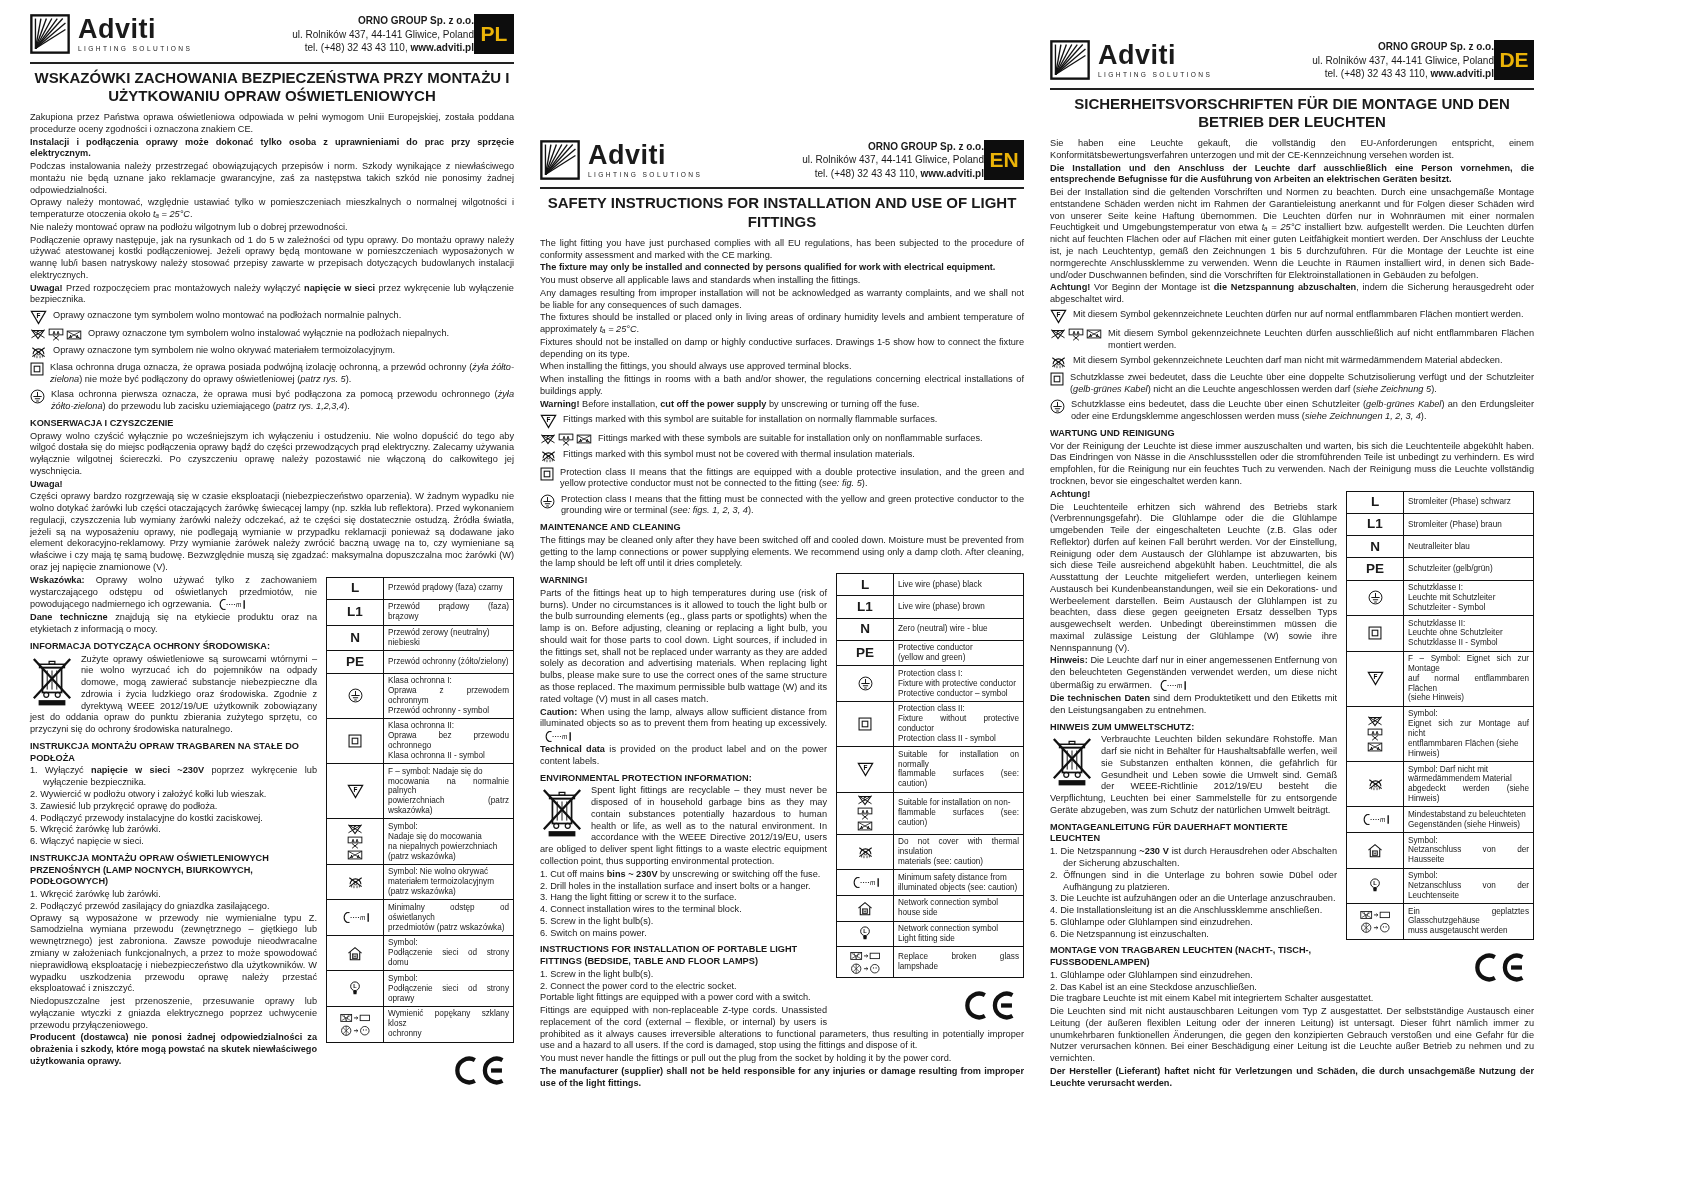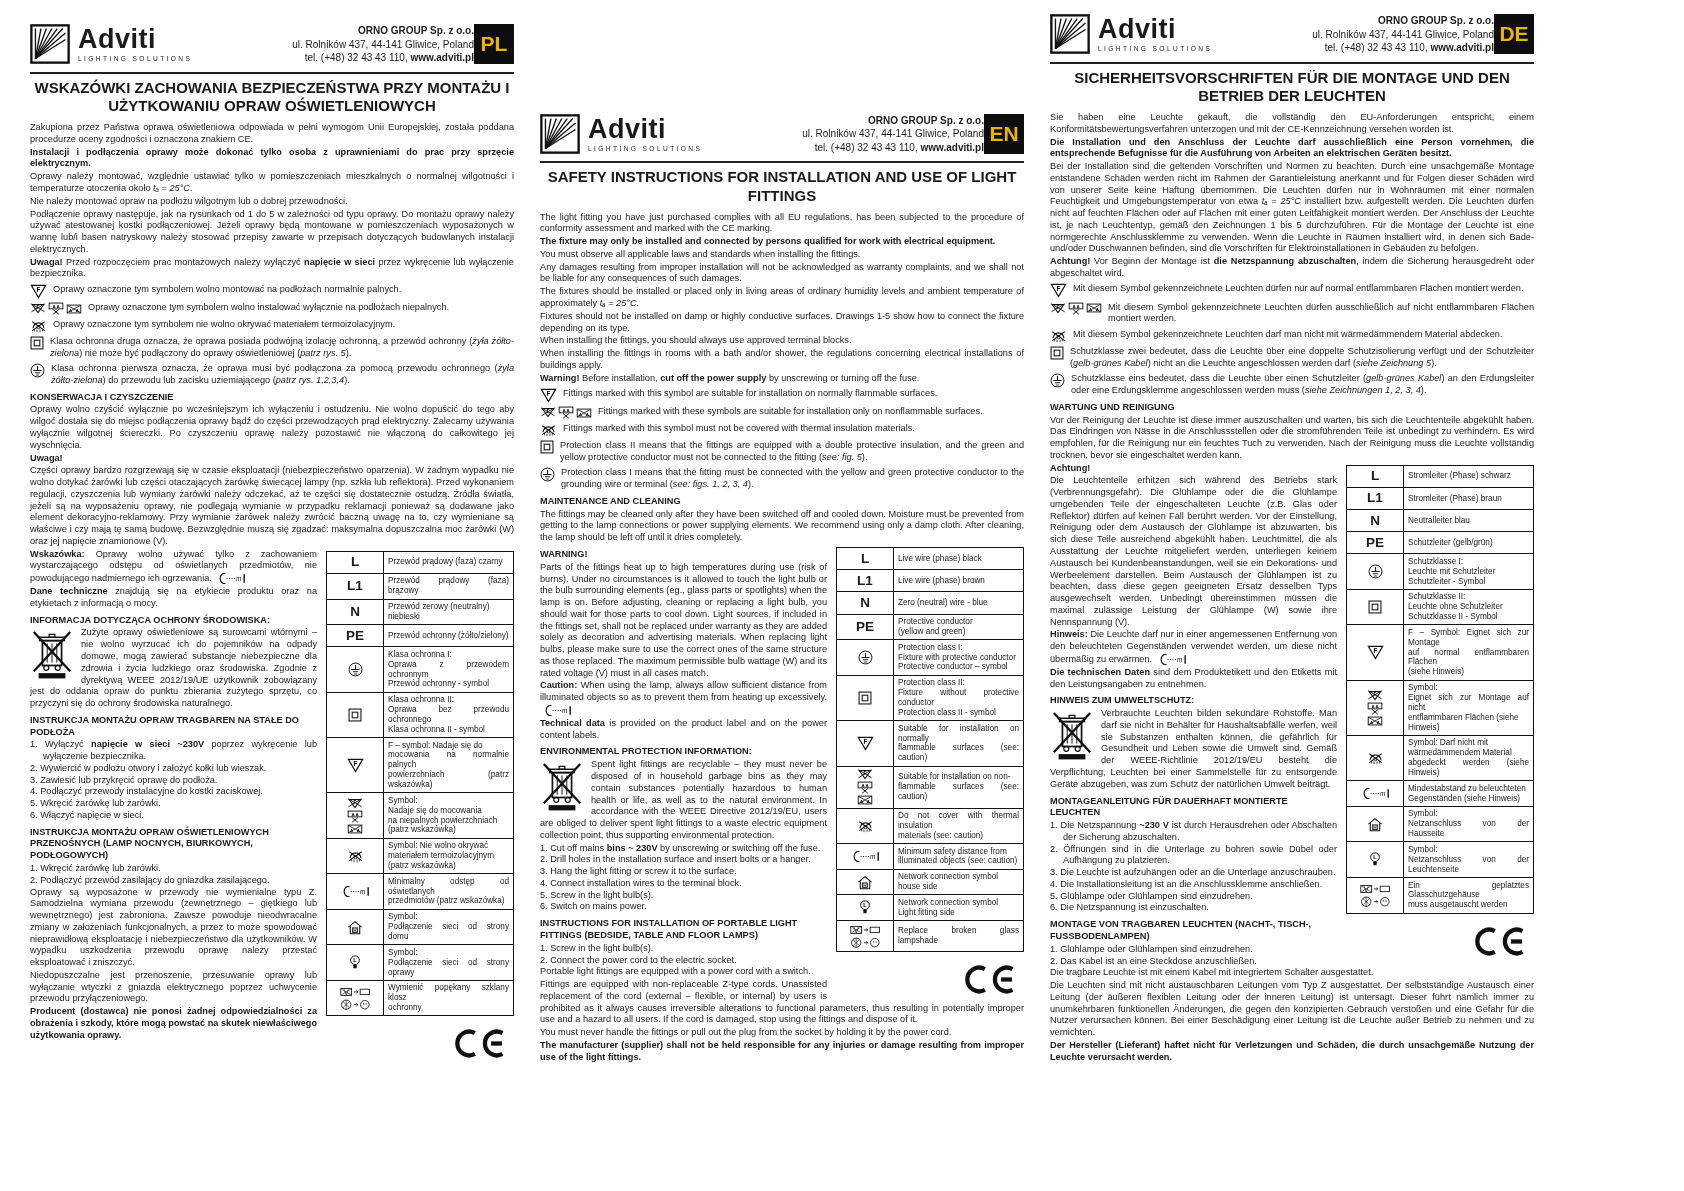--- a/index.html
+++ b/index.html
@@ -67,20 +67,21 @@
         <div>ul. Rolników 437, 44-141 Gliwice, Poland</div>
         <div class="ctel">tel. (+48) 32 43 43 110, <b>www.adviti.pl</b></div>
       </div>
       <div class="badge">PL</div>
     </header>
     <div class="rule"></div>
     <h2 class="title">WSKAZÓWKI ZACHOWANIA BEZPIECZEŃSTWA PRZY MONTAŻU I UŻYTKOWANIU OPRAW OŚWIETLENIOWYCH</h2>
     <div class="content">
           <p class="p">Zakupiona przez Państwa oprawa oświetleniowa odpowiada w pełni wymogom Unii Europejskiej, została poddana procedurze oceny zgodności i oznaczona znakiem CE.</p>
           <p class="p"><b>Instalacji i podłączenia oprawy może dokonać tylko osoba z uprawnieniami do prac przy sprzęcie elektrycznym.</b></p>
+          <p class="p">Podczas instalowania należy przestrzegać obowiązujących przepisów i norm. Szkody wynikające z niewłaściwego montażu nie będą uznane jako reklamacje gwarancyjne, zaś za następstwa takich szkód nie ponosimy żadnej odpowiedzialności.</p>
           <p class="p">Oprawy należy montować, względnie ustawiać tylko w pomieszczeniach mieszkalnych o normalnej wilgotności i temperaturze otoczenia około <i>tₐ = 25°C</i>.</p>
           <p class="p">Nie należy montować opraw na podłożu wilgotnym lub o dobrej przewodności.</p>
           <p class="p">Podłączenie oprawy następuje, jak na rysunkach od 1 do 5 w zależności od typu oprawy. Do montażu oprawy należy używać atestowanej kostki podłączeniowej. Jeżeli oprawy będą montowane w pomieszczeniach wyposażonych w wannę lub/i basen natryskowy należy stosować przepisy zawarte w przepisach dotyczących budowlanych instalacji elektrycznych.</p>
           <p class="p"><b>Uwaga!</b> Przed rozpoczęciem prac montażowych należy wyłączyć <b>napięcie w sieci</b> przez wykręcenie lub wyłączenie bezpiecznika.</p>
           <div class="sym">
             <span class="icn ">
               <svg viewBox="0 0 24 21" width="17" height="15">
                 <polygon points="2,2 22,2 12,19" fill="none" stroke="#111" stroke-width="1.8"></polygon>
                 <text x="12" y="10.8" font-size="9" font-weight="bold" text-anchor="middle" font-family="Liberation Sans, sans-serif">F</text>
               </svg>

